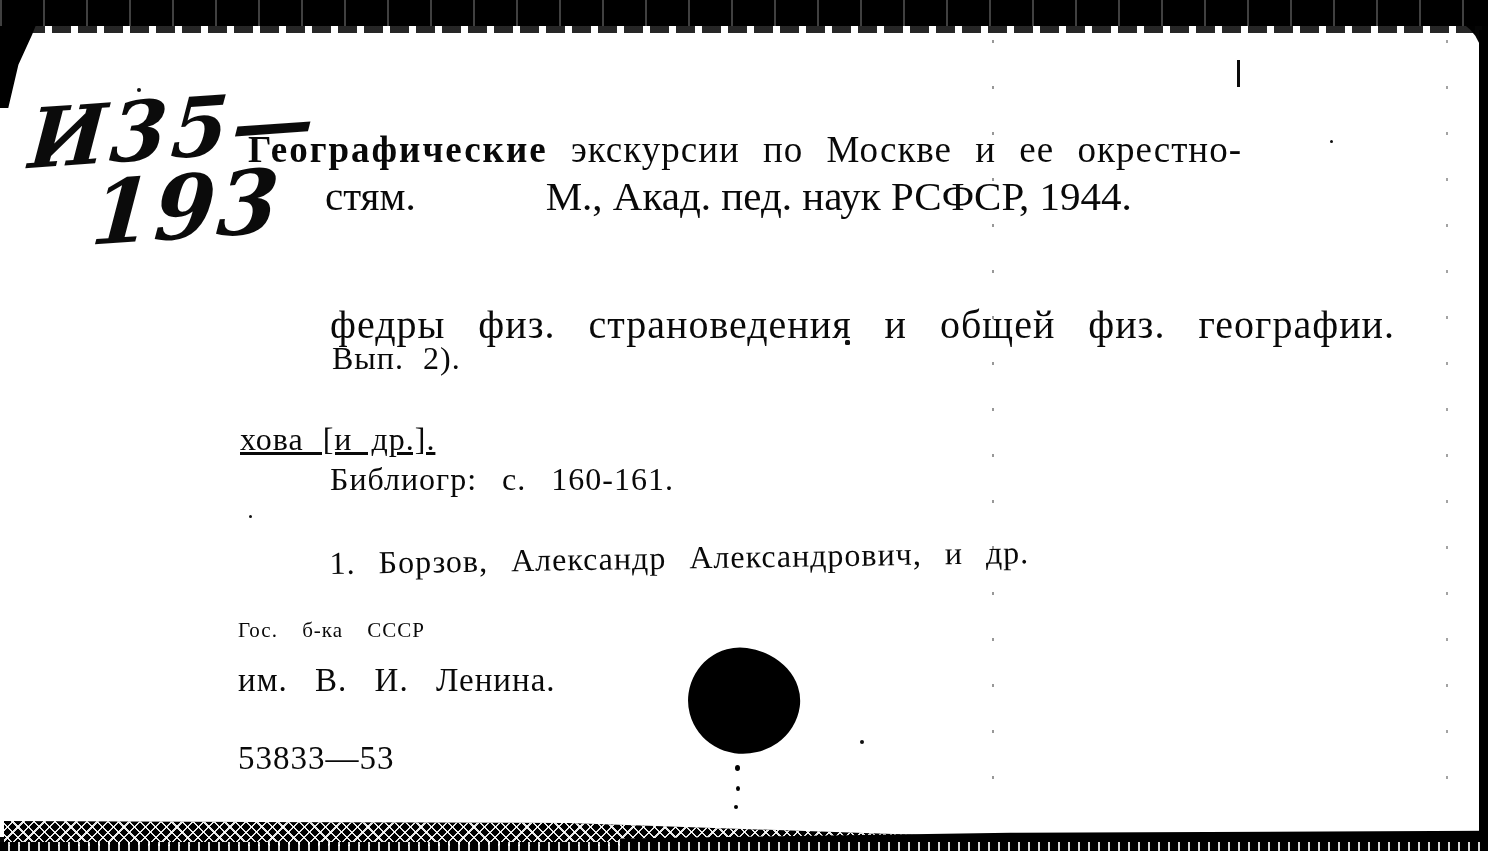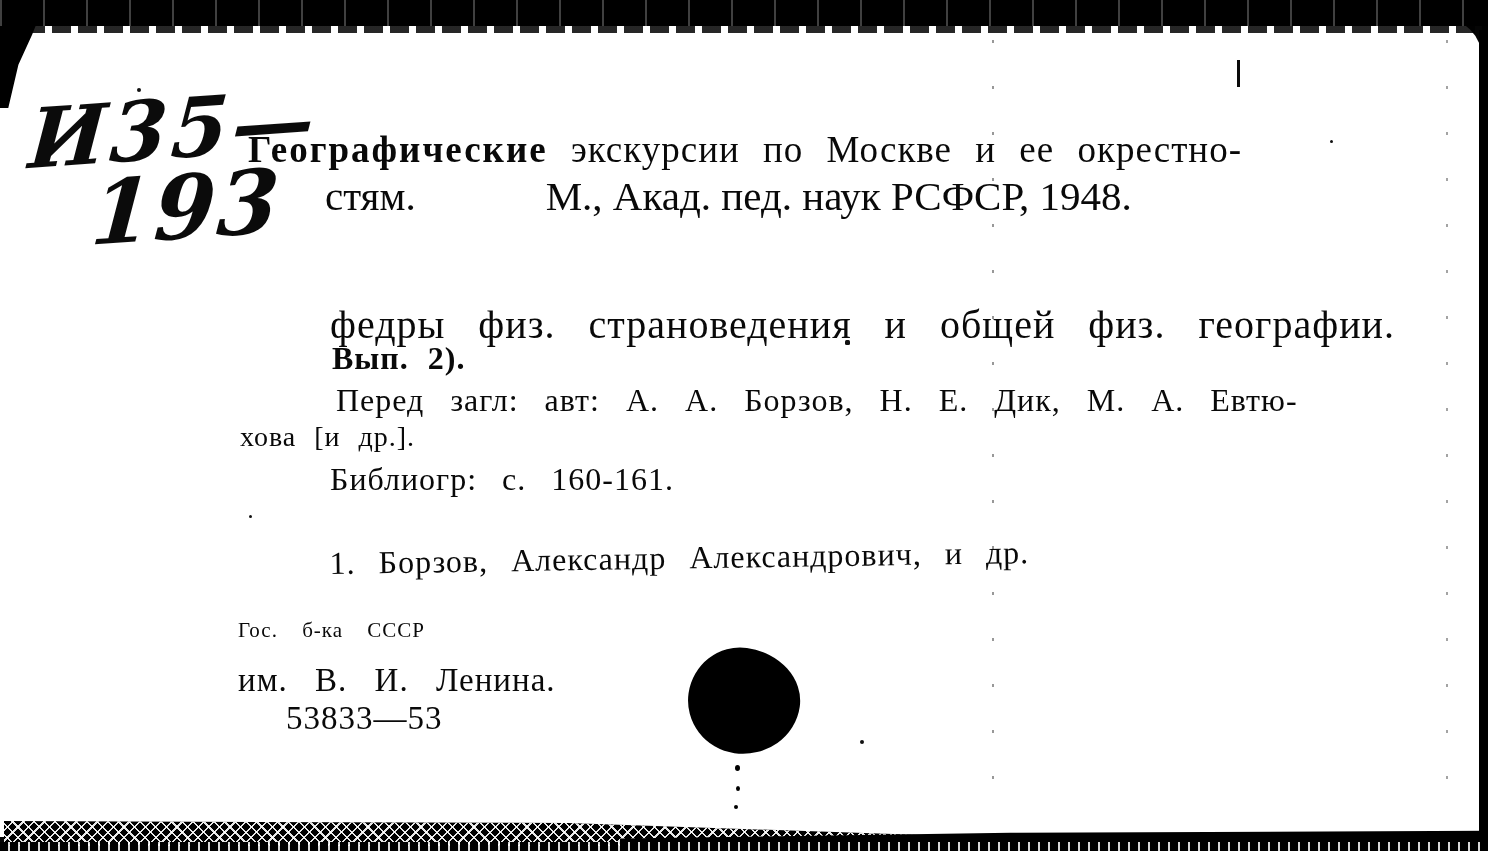--- a/index.html
+++ b/index.html
@@ -81,29 +81,29 @@
   .txt{position:absolute;color:#090909;white-space:nowrap;z-index:3;}
   .t-title{left:248px;top:128px;font-size:37px;word-spacing:13px;letter-spacing:1px;}
   .t-title .lead{font-weight:bold;letter-spacing:2px;}
   .t-imprint{left:325px;top:172px;font-size:41px;}
   .t-imprint .gap{display:inline-block;width:130px;}
   .t-coll1{left:330px;top:222px;font-size:32px;word-spacing:12px;letter-spacing:1px;}
   .t-coll1 .gap1{display:inline-block;width:85px;}
   .t-coll1 .gap2{display:inline-block;width:100px;}
   .t-coll2{left:328px;top:260px;font-size:32px;word-spacing:16px;letter-spacing:1px;}
   .t-coll3{left:330px;top:301px;font-size:40px;word-spacing:22px;letter-spacing:1px;}
-  .t-coll4{left:332px;top:340px;font-size:32px;word-spacing:10px;letter-spacing:1px;font-weight:bold;}
+  .t-coll4{left:332px;top:340px;font-size:32px;word-spacing:10px;letter-spacing:1px;}
   .t-note1{left:336px;top:382px;font-size:32px;word-spacing:17px;letter-spacing:1px;}
-  .t-note2{left:240px;top:421px;font-size:28px;word-spacing:10px;letter-spacing:1px;}
+  .t-note2{left:240px;top:421px;font-size:32px;word-spacing:10px;letter-spacing:1px;text-decoration:underline;}
   .t-bibl{left:330px;top:461px;font-size:32px;word-spacing:16px;letter-spacing:1px;}
   .t-entry{left:330px;top:545px;font-size:32px;word-spacing:14px;letter-spacing:1px;
            transform:rotate(-0.9deg);transform-origin:left bottom;}
   .t-hold1{left:238px;top:618px;font-size:21px;word-spacing:18px;letter-spacing:1px;}
   .t-hold2{left:238px;top:662px;font-size:33px;word-spacing:18px;letter-spacing:1px;}
-  .t-hold3{left:238px;top:700px;font-size:33px;letter-spacing:1px;margin-left:48px;}
+  .t-hold3{left:238px;top:740px;font-size:33px;letter-spacing:1px;}
 
   
   .ink-blob{
     position:absolute;left:688px;top:648px;width:112px;height:106px;z-index:3;
     background:#000;border-radius:46% 54% 52% 48% / 50% 48% 52% 50%;
     transform:rotate(8deg);
   }
   .ink-drip{position:absolute;background:#000;border-radius:50%;z-index:3;}
   .d1{left:735px;top:765px;width:5px;height:6px;}
   .d2{left:736px;top:786px;width:4px;height:5px;}
@@ -135,27 +135,26 @@
   <div class="fold-line f2"></div>
   <div class="tick-mark"></div>
 
   <div class="call-number">
     <div class="cn1">И35—</div>
     <div class="cn2">193</div>
   </div>
 
   <div class="txt t-title"><span class="lead">Географические</span><span> </span><span>экскурсии по Москве и ее окрестно-</span></div>
 
-  <div class="txt t-imprint"><span>стям.</span><span class="gap"></span><span>М., Акад. пед. наук РСФСР, 1948.</span></div>
+  <div class="txt t-imprint"><span>стям.</span><span class="gap"></span><span>М., Акад. пед. наук РСФСР, 1944.</span></div>
 
 
   <div class="txt t-coll3">федры физ. страноведения и общей физ. географии.</div>
   <div class="txt t-coll4">Вып. 2).</div>
 
-  <div class="txt t-note1">Перед загл: авт: А. А. Борзов, Н. Е. Дик, М. А. Евтю-</div>
   <div class="txt t-note2">хова [и др.].</div>
   <div class="txt t-bibl">Библиогр: с. 160-161.</div>
 
   <div class="txt t-entry">1. Борзов, Александр Александрович, и др.</div>
 
   <div class="txt t-hold1">Гос. б-ка СССР</div>
   <div class="txt t-hold2">им. В. И. Ленина.</div>
   <div class="txt t-hold3">53833—53</div>
 
   <div class="ink-blob"></div>

